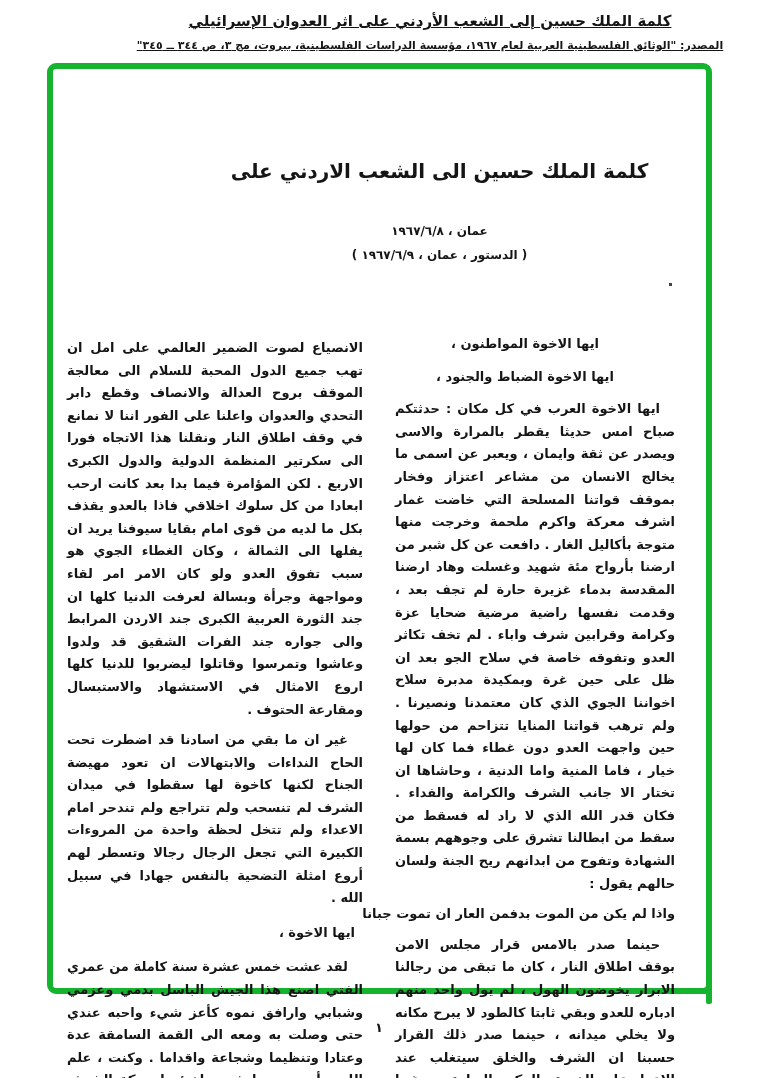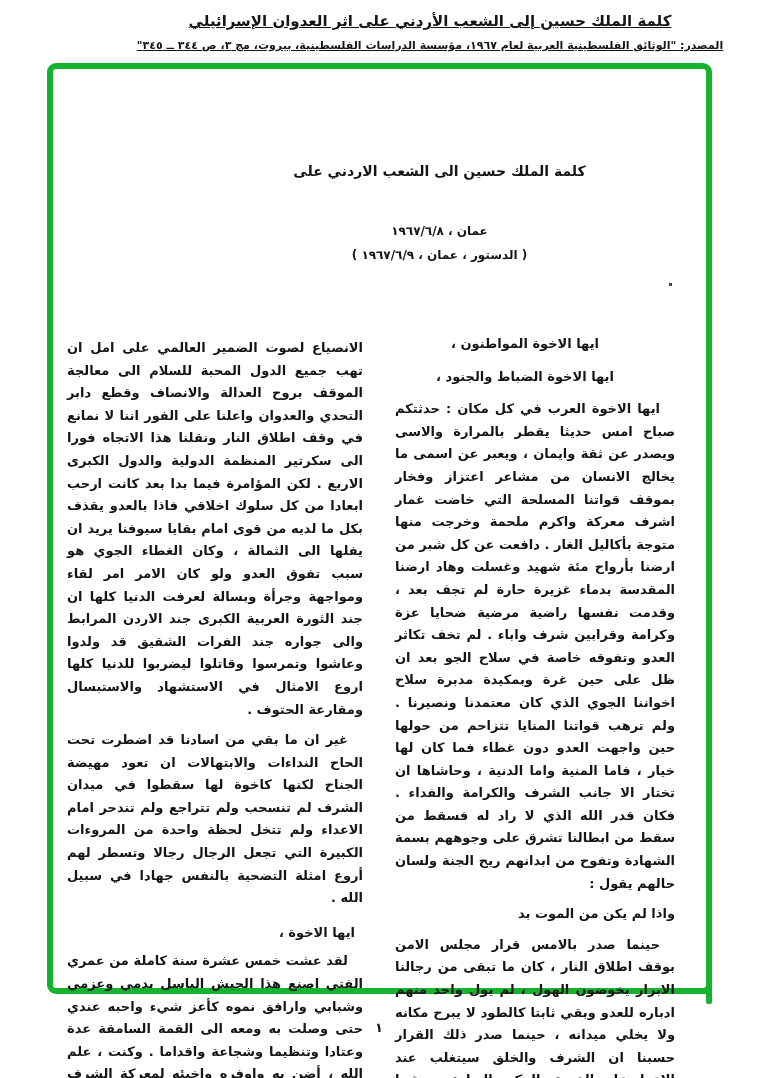--- a/index.html
+++ b/index.html
@@ -13,30 +13,30 @@
   .page-header .h-source{font-size:11px;font-weight:700;margin-top:6px;line-height:15px;}
   
   .doc-frame{
     position:absolute;left:47px;top:63px;width:665px;height:931px;box-sizing:border-box;
     border:6px solid #16b42e;border-radius:9px;background:#ffffff;
   }
   .frame-overshoot-v{position:absolute;right:-6px;bottom:-16px;width:6px;height:20px;background:#16b42e;border-radius:2px;}
   .frame-overshoot-h{position:absolute;right:-2px;bottom:-6px;width:14px;height:6px;background:#16b42e;}
   
   .doc-title{position:absolute;left:120px;top:89px;width:533px;text-align:center;direction:rtl;
-    font-size:14px;font-weight:700;line-height:26px;}
+    font-size:20px;font-weight:700;line-height:26px;}
   .doc-dates{position:absolute;left:120px;top:150px;width:533px;text-align:center;direction:rtl;
     font-size:12px;font-weight:700;line-height:24px;}
   
   .col{position:absolute;top:264px;direction:rtl;text-align:justify;
     font-size:13px;font-weight:700;line-height:22.6px;}
   .col-right{right:31px;width:280px;}
   .col-left{left:14px;width:296px;}
   .salutation{padding-right:20px;margin:0 0 10px 0;text-align:center;}
-  .salutation-mid{padding-right:8px;margin:12px 0 6px 0;}
+  .salutation-mid{padding-right:8px;margin:12px 0 12px 0;}
   .para{margin:4px 0 8px 0;}
   .para.indent{text-indent:15px;}
   .verse{display:flex;justify-content:space-between;direction:rtl;margin:4px 0 8px 0;text-align:right;}
   .verse span{white-space:nowrap;}
   
   .page-number{position:absolute;left:0;top:1020px;width:758px;text-align:center;
     font-size:13px;font-weight:700;}
   .ink-speck{position:absolute;left:669px;top:283px;width:3px;height:3px;background:#444;}
 </style>
 </head>
@@ -59,20 +59,21 @@
     <div>عمان ، ١٩٦٧/٦/٨</div>
     <div>( الدستور ، عمان ، ١٩٦٧/٦/٩ )</div>
   </div>
 
   <div class="col col-right">
     <div class="salutation">ايها الاخوة المواطنون ،</div>
     <div class="salutation">ايها الاخوة الضباط والجنود ،</div>
     <p class="para indent">ايها الاخوة العرب في كل مكان : حدثتكم صباح امس حديثا يقطر بالمرارة والاسى ويصدر عن ثقة وايمان ، ويعبر عن اسمى ما يخالج الانسان من مشاعر اعتزاز وفخار بموقف قواتنا المسلحة التي خاضت غمار اشرف معركة واكرم ملحمة وخرجت منها متوجة بأكاليل الغار . دافعت عن كل شبر من ارضنا بأرواح مئة شهيد وغسلت وهاد ارضنا المقدسة بدماء غزيرة حارة لم تجف بعد ، وقدمت نفسها راضية مرضية ضحايا عزة وكرامة وقرابين شرف واباء . لم تخف تكاثر العدو وتفوقه خاصة في سلاح الجو بعد ان ظل على حين غرة وبمكيدة مدبرة سلاح اخواننا الجوي الذي كان معتمدنا ونصيرنا . ولم ترهب قواتنا المنايا تتزاحم من حولها حين واجهت العدو دون غطاء فما كان لها خيار ، فاما المنية واما الدنية ، وحاشاها ان تختار الا جانب الشرف والكرامة والفداء . فكان قدر الله الذي لا راد له فسقط من سقط من ابطالنا تشرق على وجوههم بسمة الشهادة وتفوح من ابدانهم ريح الجنة ولسان حالهم يقول :</p>
     <div class="verse">
       <span>واذا لم يكن من الموت بد</span>
+      <span>فمن العار ان تموت جبانا</span>
     </div>
     <p class="para indent">حينما صدر بالامس قرار مجلس الامن بوقف اطلاق النار ، كان ما تبقى من رجالنا الابرار يخوضون الهول ، لم يول واحد منهم ادباره للعدو وبقي ثابتا كالطود لا يبرح مكانه ولا يخلي ميدانه ، حينما صدر ذلك القرار حسبنا ان الشرف والخلق سيتغلب عند الاعداء على الخسة والمكر والدناءة ، ورغبنا منذ تلك اللحظة في</p>
   </div>
 
   <div class="col col-left">
     <p class="para">الانصياع لصوت الضمير العالمي على امل ان تهب جميع الدول المحبة للسلام الى معالجة الموقف بروح العدالة والانصاف وقطع دابر التحدي والعدوان واعلنا على الفور اننا لا نمانع في وقف اطلاق النار ونقلنا هذا الاتجاه فورا الى سكرتير المنظمة الدولية والدول الكبرى الاربع . لكن المؤامرة فيما بدا بعد كانت ارحب ابعادا من كل سلوك اخلاقي فاذا بالعدو يقذف بكل ما لديه من قوى امام بقايا سيوفنا يريد ان يفلها الى الثمالة ، وكان الغطاء الجوي هو سبب تفوق العدو ولو كان الامر امر لقاء ومواجهة وجرأة وبسالة لعرفت الدنيا كلها ان جند الثورة العربية الكبرى جند الاردن المرابط والى جواره جند الفرات الشقيق قد ولدوا وعاشوا وتمرسوا وقاتلوا ليضربوا للدنيا كلها اروع الامثال في الاستشهاد والاستبسال ومقارعة الحتوف .</p>
     <p class="para indent">غير ان ما بقي من اسادنا قد اضطرت تحت الحاح النداءات والابتهالات ان تعود مهيضة الجناح لكنها كاخوة لها سقطوا في ميدان الشرف لم تنسحب ولم تتراجع ولم تندحر امام الاعداء ولم تتخل لحظة واحدة من المروءات الكبيرة التي تجعل الرجال رجالا وتسطر لهم أروع امثلة التضحية بالنفس جهادا في سبيل الله .</p>
     <div class="salutation-mid">ايها الاخوة ،</div>
     <p class="para indent">لقد عشت خمس عشرة سنة كاملة من عمري الفتي اصنع هذا الجيش الباسل بدمي وعزمي وشبابي وارافق نموه كأعز شيء واحبه عندي حتى وصلت به ومعه الى القمة السامقة عدة وعتادا وتنظيما وشجاعة واقداما . وكنت ، علم الله ، أضن به واوفره واخبئه لمعركة الشرف والفداء ليوم الثأر وكنت طيلة هذه المدة اناشد قومي ان يمدوني بالدعم</p>
   </div>

